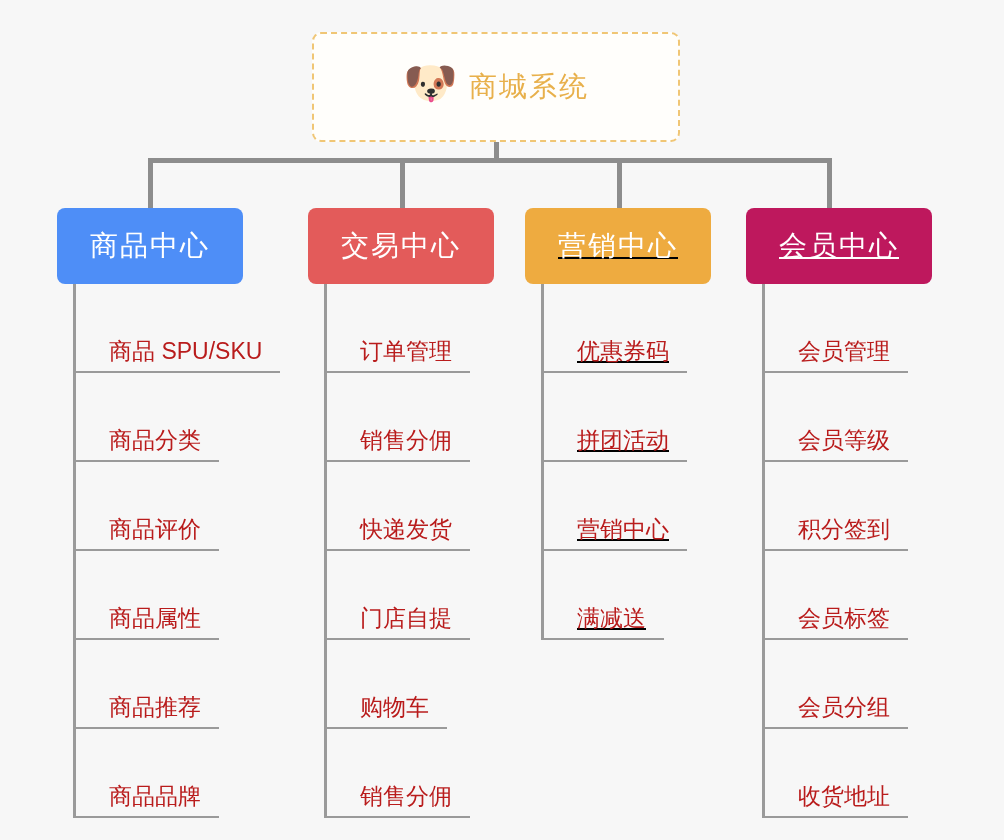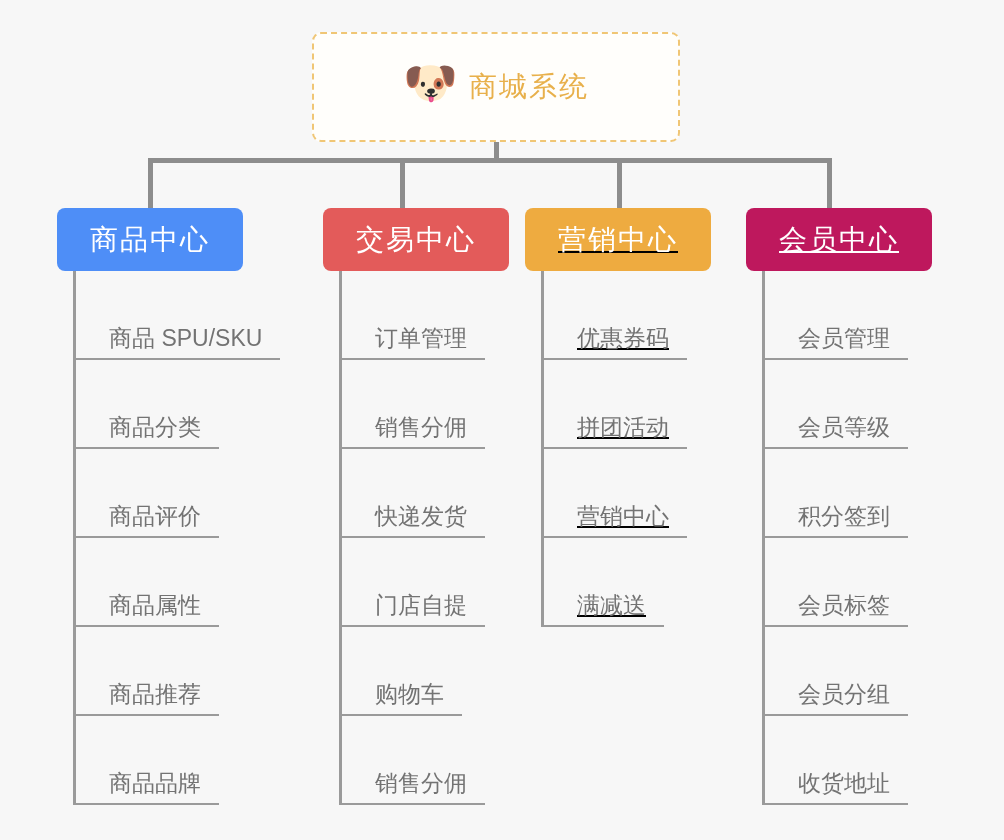--- a/index.html
+++ b/index.html
@@ -78,26 +78,26 @@
   .conn-drop.d2 { left: 400px; }
   .conn-drop.d3 { left: 617px; }
   .conn-drop.d4 { left: 827px; }
 
   
   .column {
     position: absolute;
     top: 208px;
   }
   .column.c1 { left: 57px;  width: 300px; }
-  .column.c2 { left: 323px; width: 300px; }
+  .column.c2 { left: 308px; width: 300px; }
   .column.c3 { left: 525px; width: 300px; text-decoration: underline; }
   .column.c4 { left: 746px; width: 300px; }
 
   .cat-header {
-    height: 63px;
+    height: 76px;
     border-radius: 8px;
     display: flex;
     align-items: center;
     justify-content: center;
     color: #ffffff;
     font-size: 28px;
     letter-spacing: 2px;
     box-sizing: border-box;
   }
   .c1 .cat-header { width: 186px; background: #4e8ef7; }
@@ -116,21 +116,21 @@
   .leaf-item {
     position: relative;
     height: 89px;
     display: flex;
     align-items: flex-end;
     box-sizing: border-box;
   }
   .leaf-label {
     display: inline-block;
     font-size: 23px;
-    color: #737373;
+    color: #b91c1c;
     padding: 0 18px 7px 33px;
     border-bottom: 2px solid #9a9a9a;
     line-height: 1.1;
     white-space: nowrap;
   }
 </style>
 </head>
 <body>
 
 <div id="canvas">

